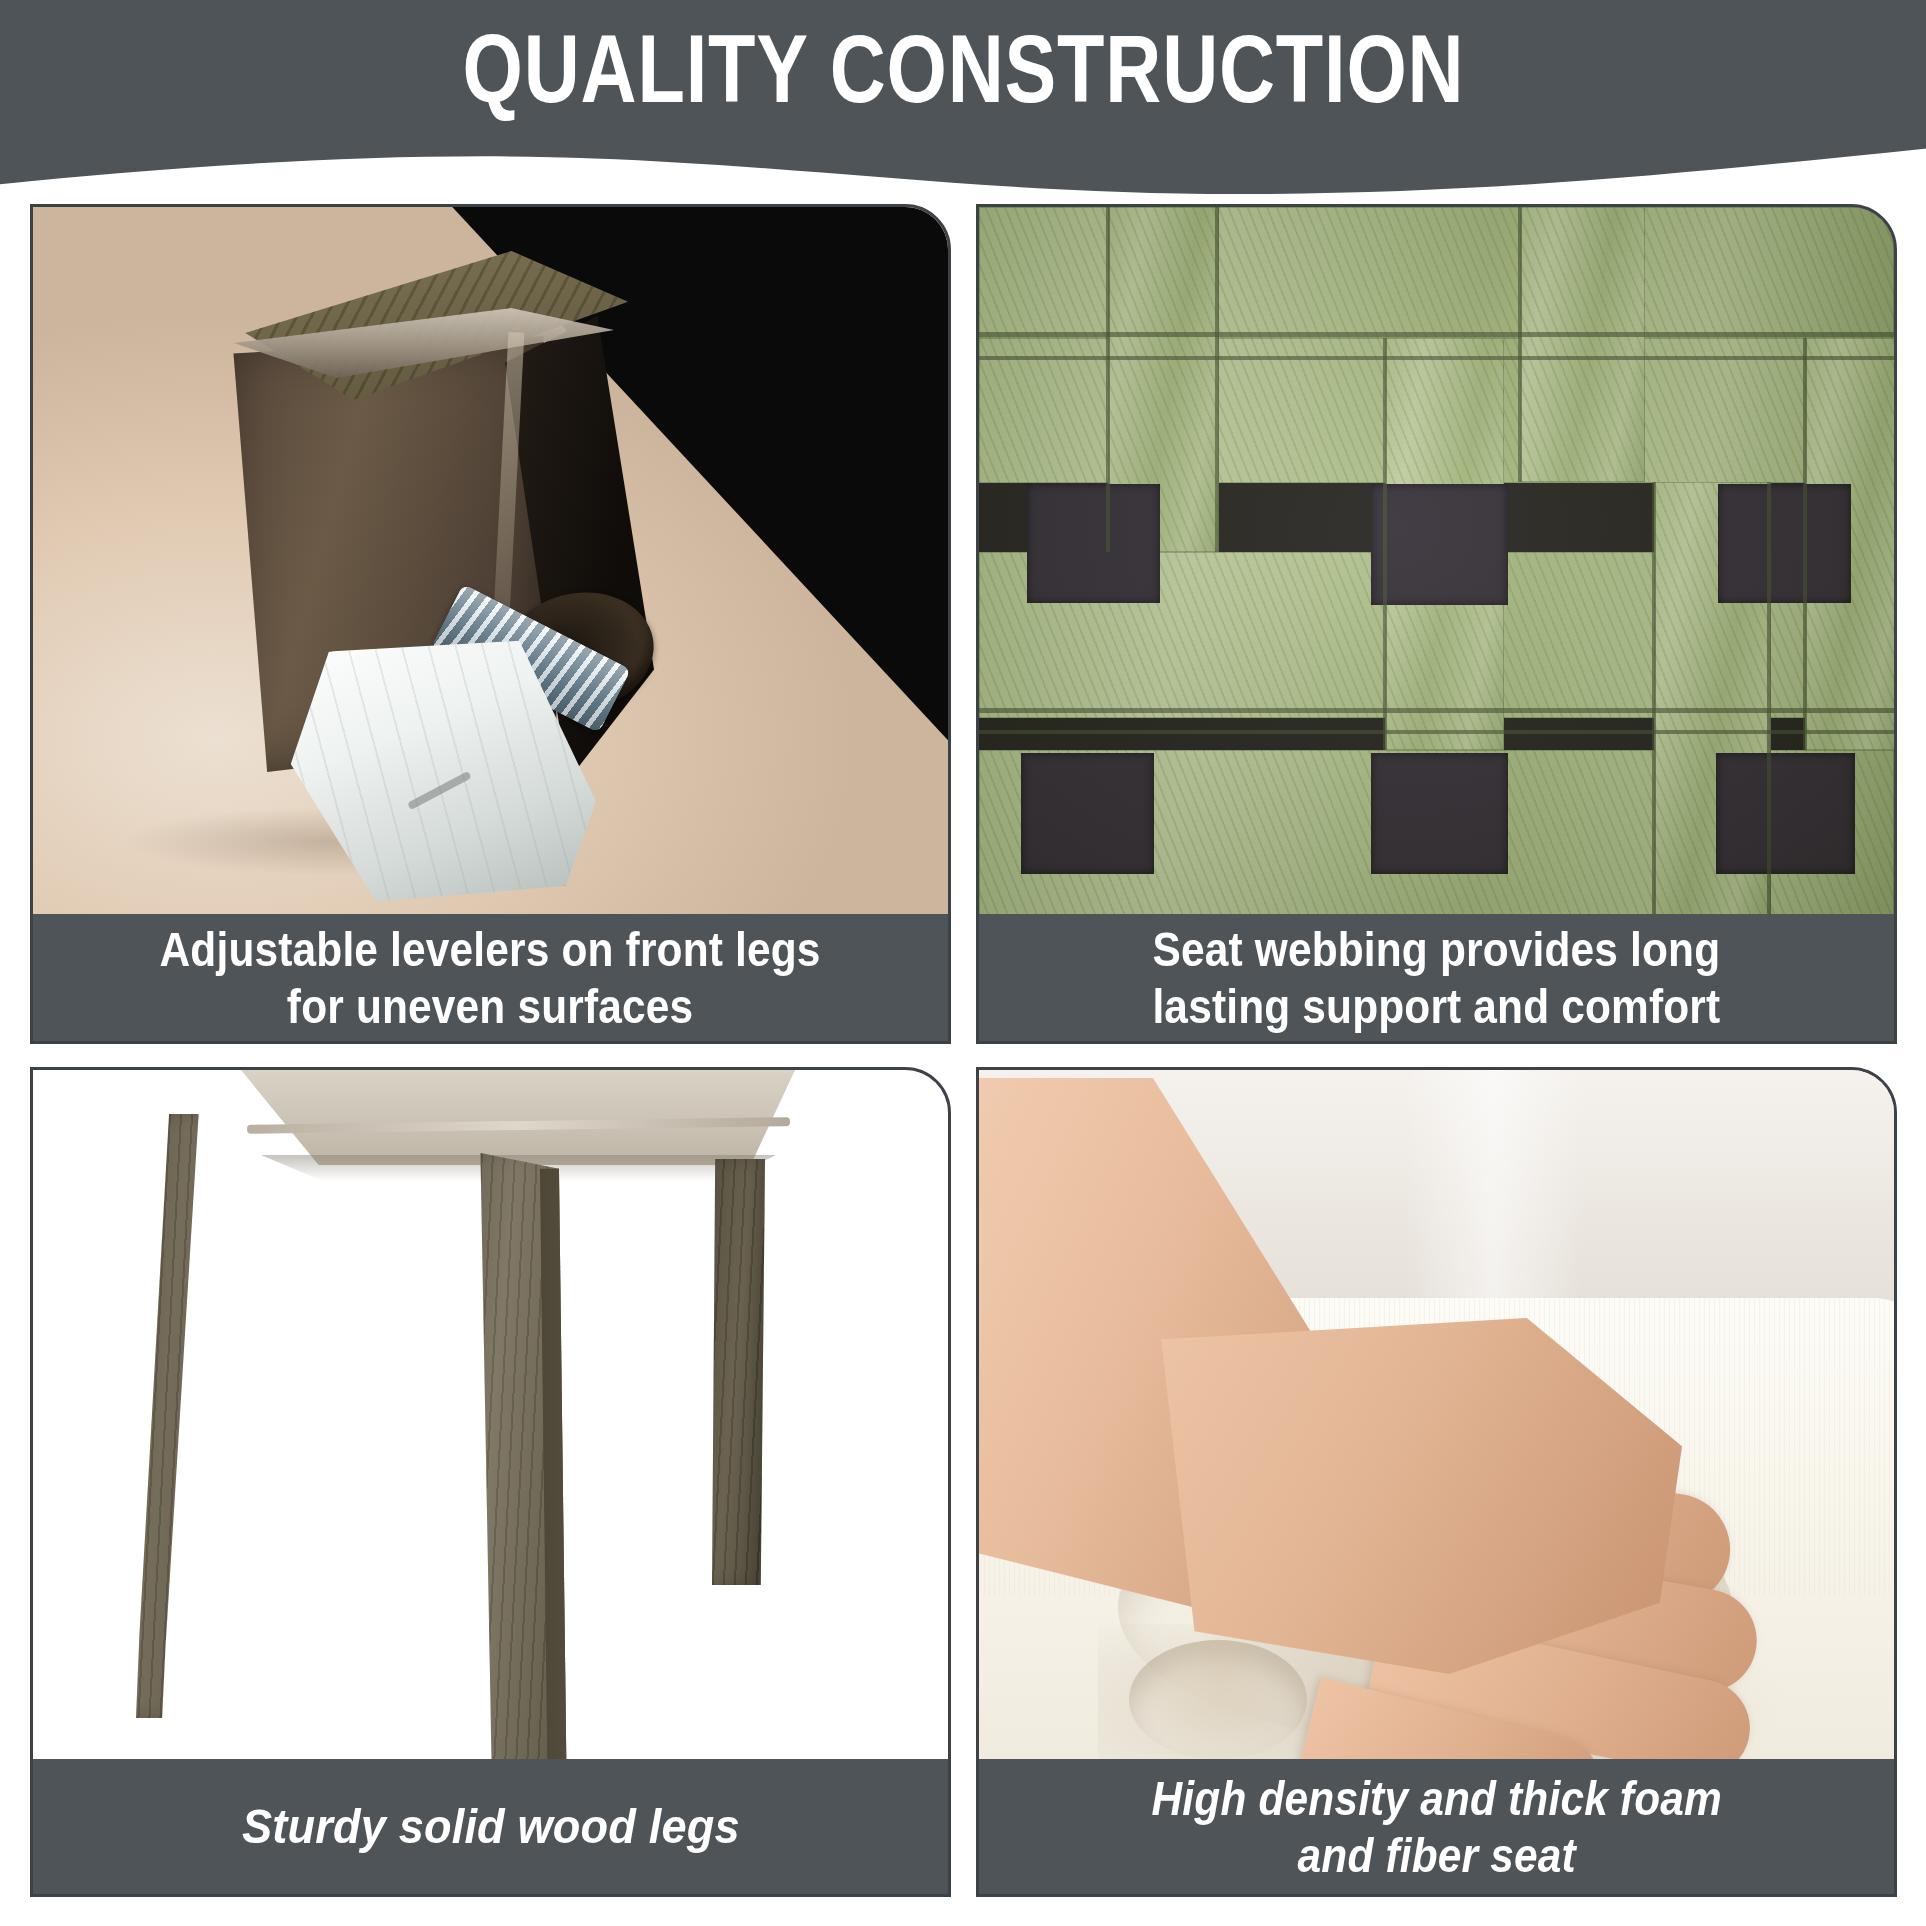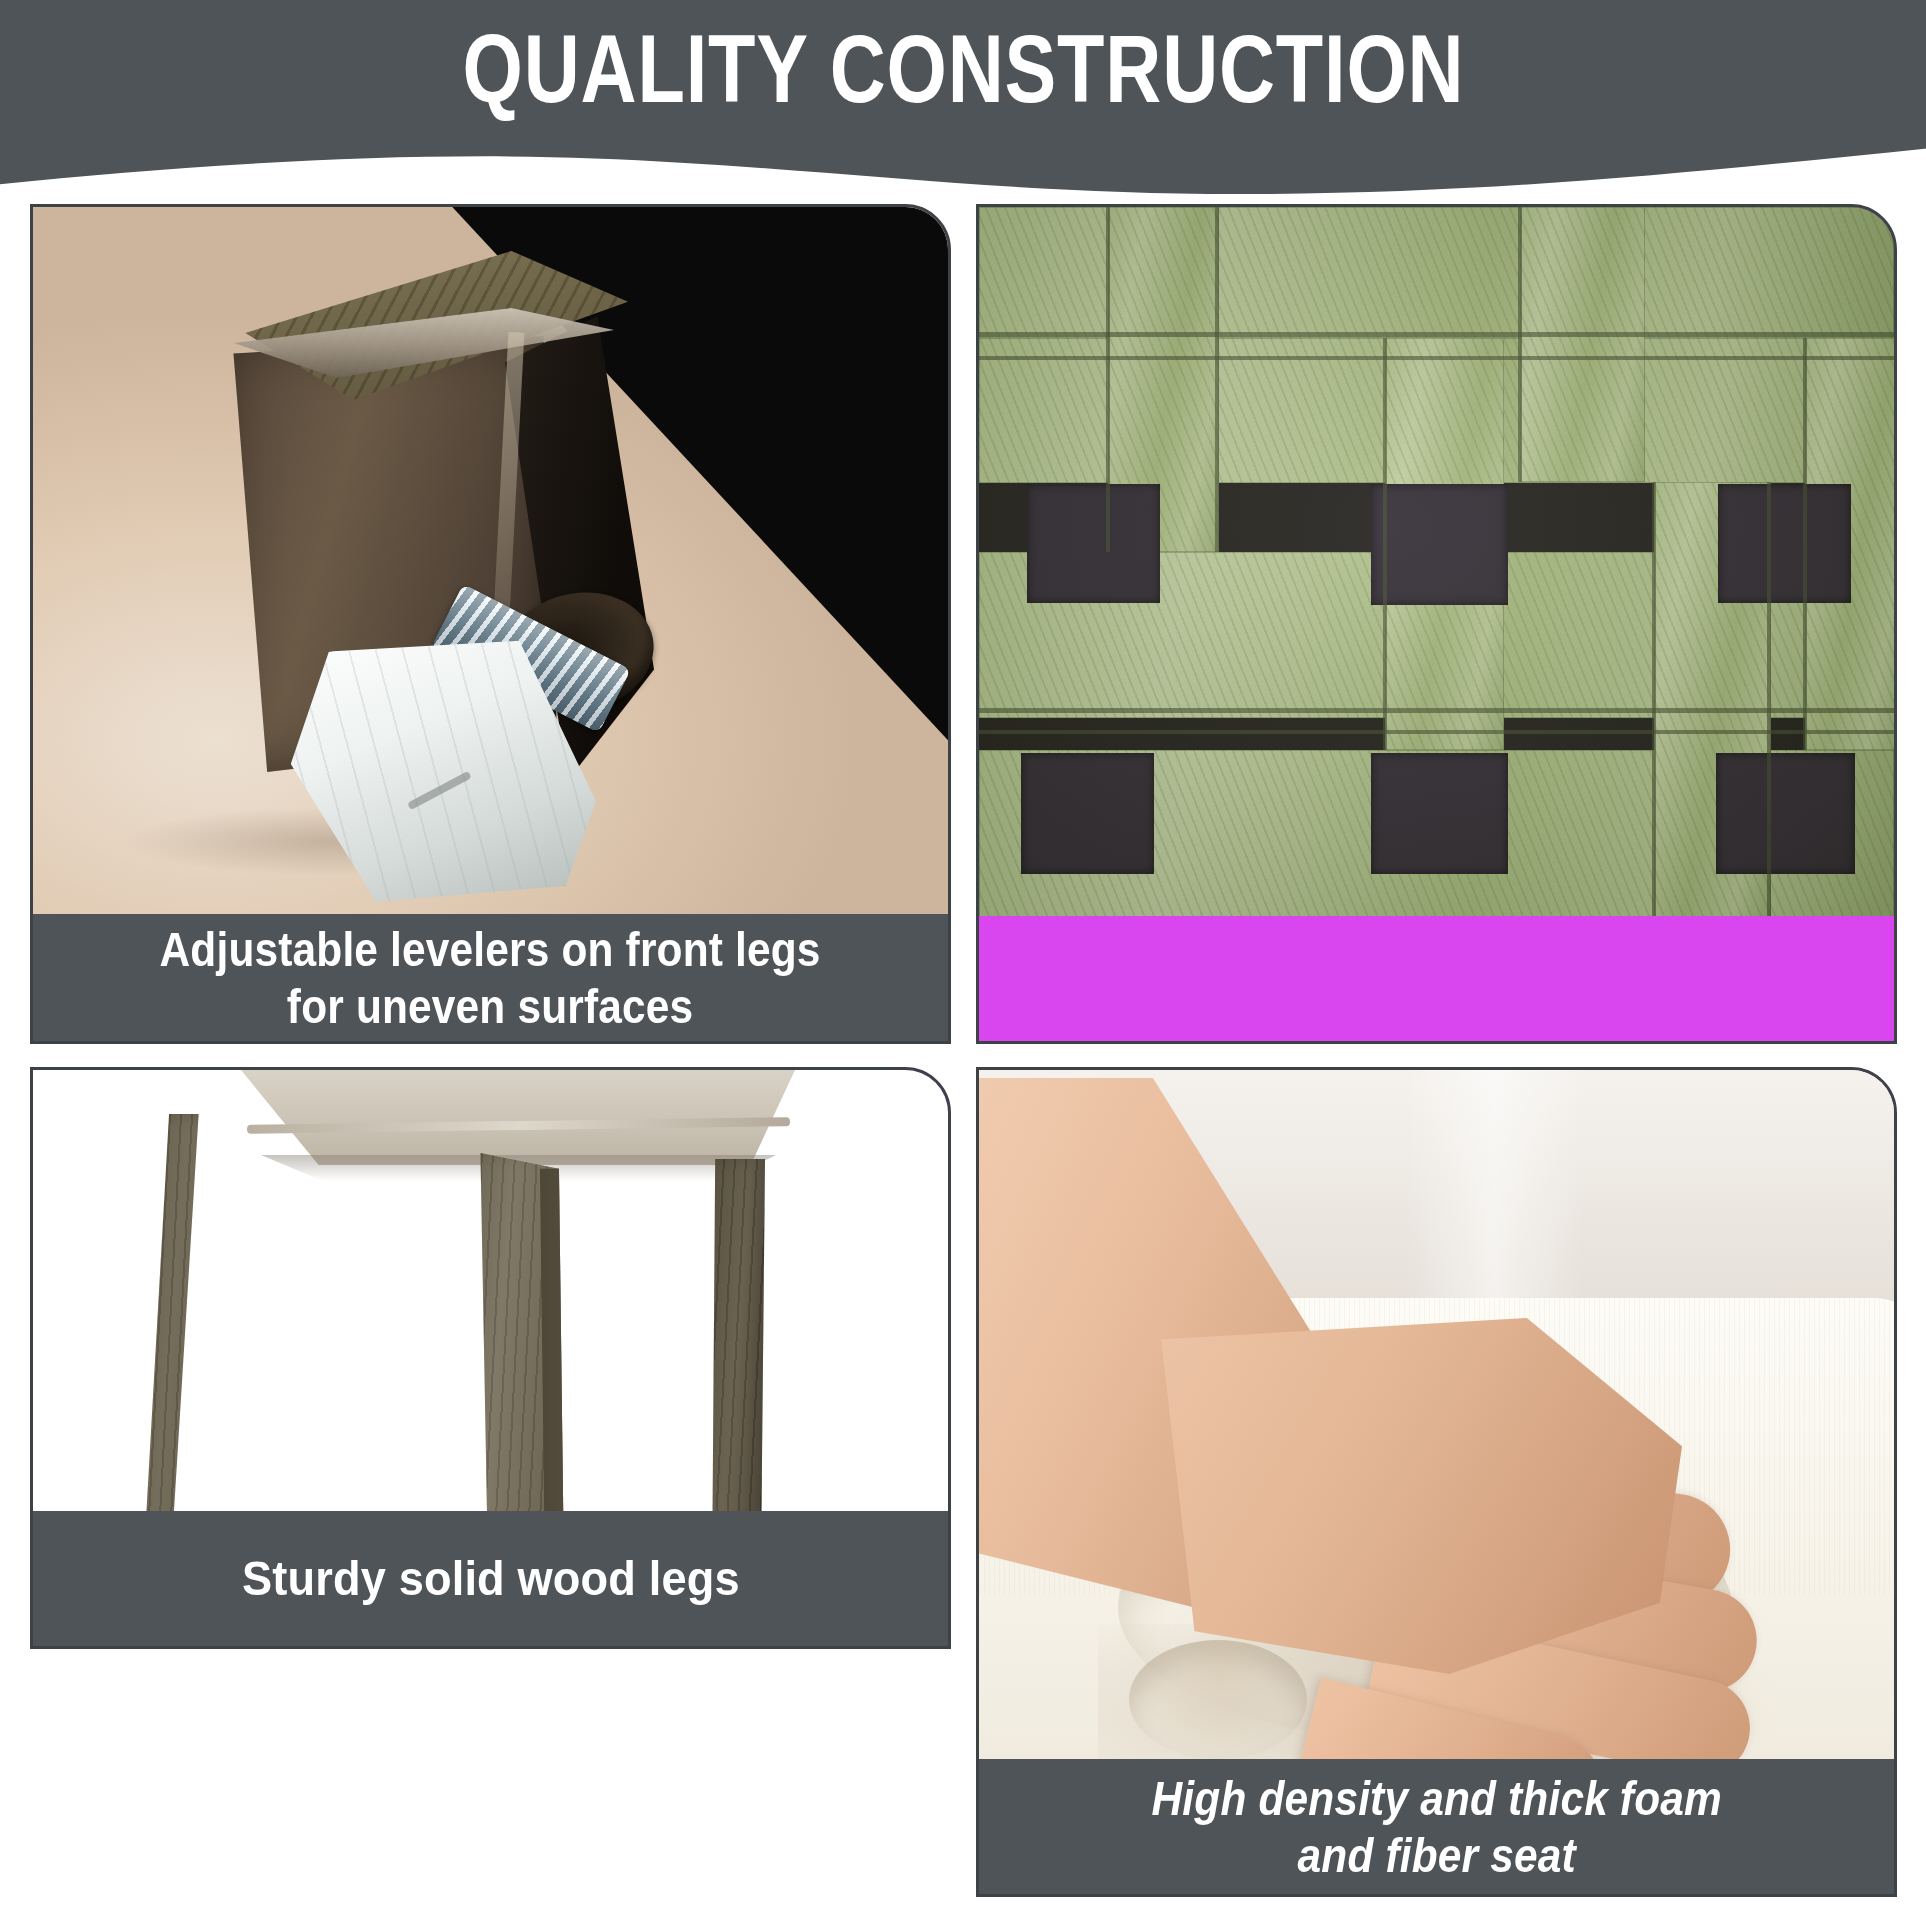--- a/index.html
+++ b/index.html
@@ -38,21 +38,21 @@
   }
   .panel{
     position:absolute;
     box-sizing:border-box;
     border:3px solid #3c4245;
     background:#d946ef;
     overflow:hidden;
   }
   .p1{left:0;top:0;width:921px;height:840px;border-radius:0 46px 0 0;}
   .p2{left:946px;top:0;width:921px;height:840px;border-radius:0 46px 0 0;}
-  .p3{left:0;top:863px;width:921px;height:582px;border-radius:0 46px 0 0;}
+  .p3{left:0;top:863px;width:921px;height:830px;border-radius:0 46px 0 0;font-style:italic;}
   .p4{left:946px;top:863px;width:921px;height:830px;border-radius:0 46px 0 0;}
 
   .photo{position:relative;width:100%;overflow:hidden;display:block;}
   .ph-tall{height:709px;}
   .ph-tall3{height:693px;}
 
   .caption{
     position:absolute;left:0;bottom:0;width:100%;
     background:#4e5457;
     color:#ffffff;
@@ -370,20 +370,26 @@
         <div class="seam" style="left:127px;top:0;width:4px;height:345px;"></div>
         <div class="seam" style="left:236px;top:0;width:4px;height:345px;"></div>
         <div class="seam" style="left:404px;top:131px;width:4px;height:412px;"></div>
         <div class="seam" style="left:539px;top:0;width:4px;height:275px;"></div>
         <div class="seam" style="left:673px;top:275px;width:4px;height:436px;"></div>
         <div class="seam" style="left:788px;top:275px;width:4px;height:436px;"></div>
         <div class="seam" style="left:824px;top:131px;width:4px;height:412px;"></div>
         <div class="vig"></div>
       </div>
     </div>
+    <div class="caption cap-2line">
+      <span>
+        <span>Seat webbing provides long</span>
+        <span>lasting support and comfort</span>
+      </span>
+    </div>
   </div>
 
   <div class="panel p3">
     <div class="photo ph-tall3">
       <div class="art3">
         <div class="seat"></div>
         <div class="seat-welt"></div>
         <div class="seat-shadow"></div>
         <div class="leg leg-back">
           <div class="leg-grain"></div>

